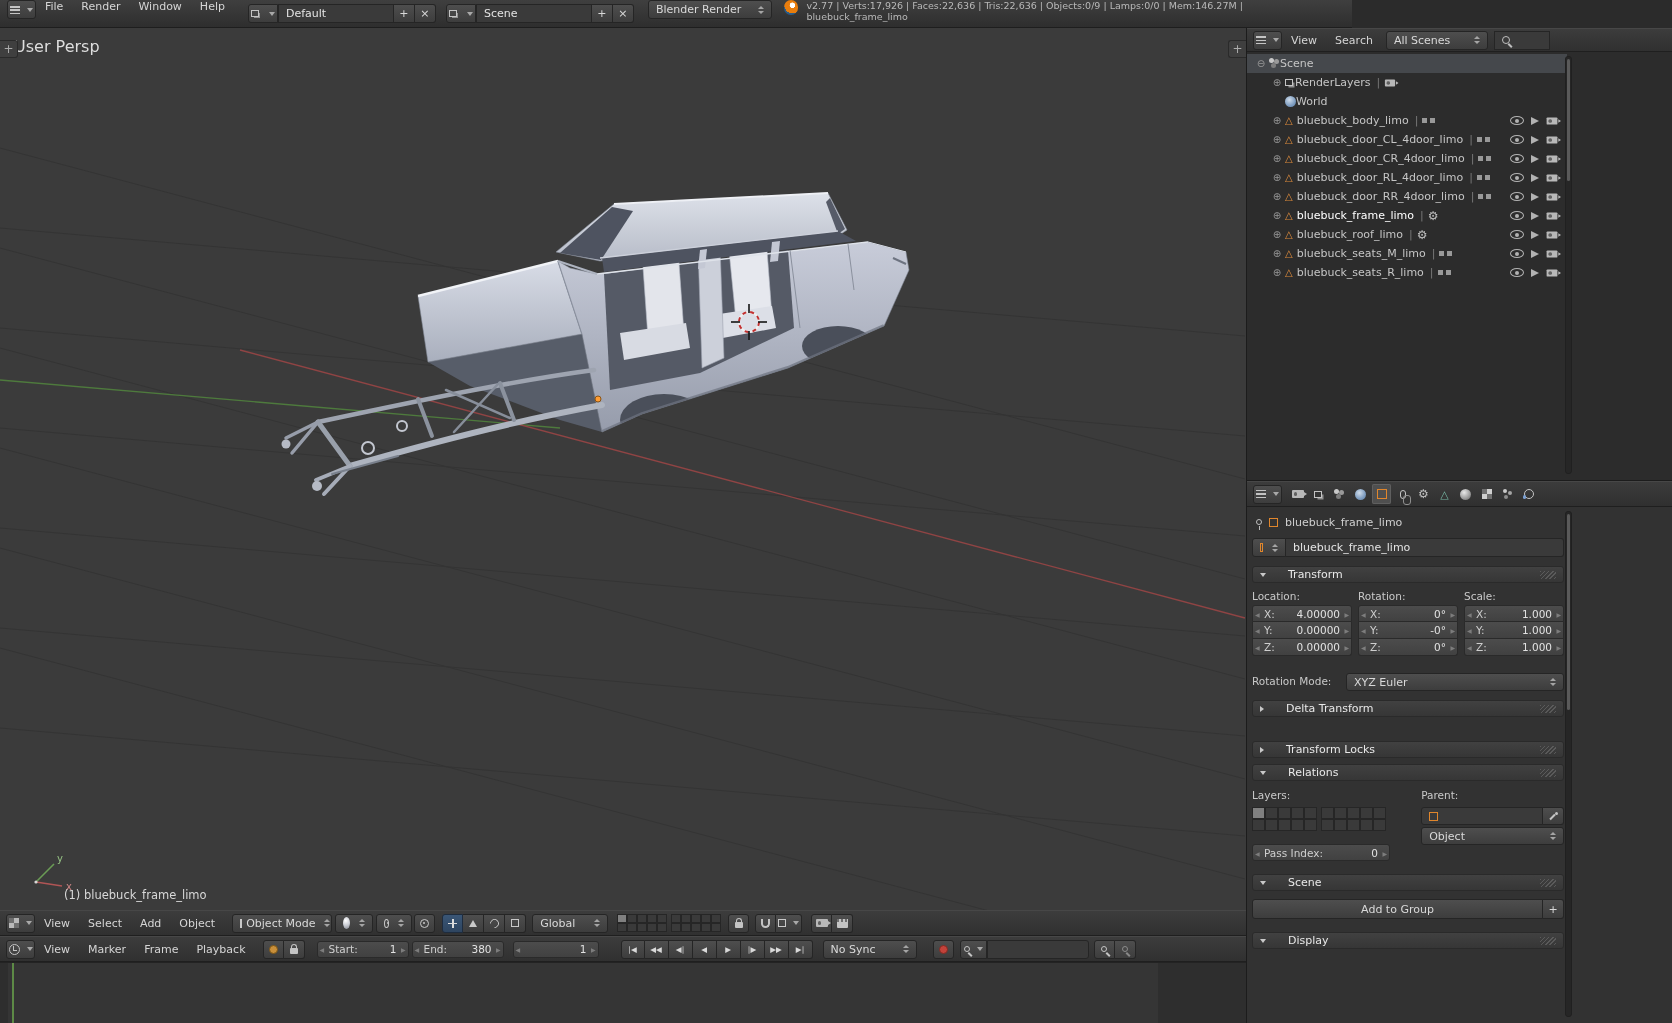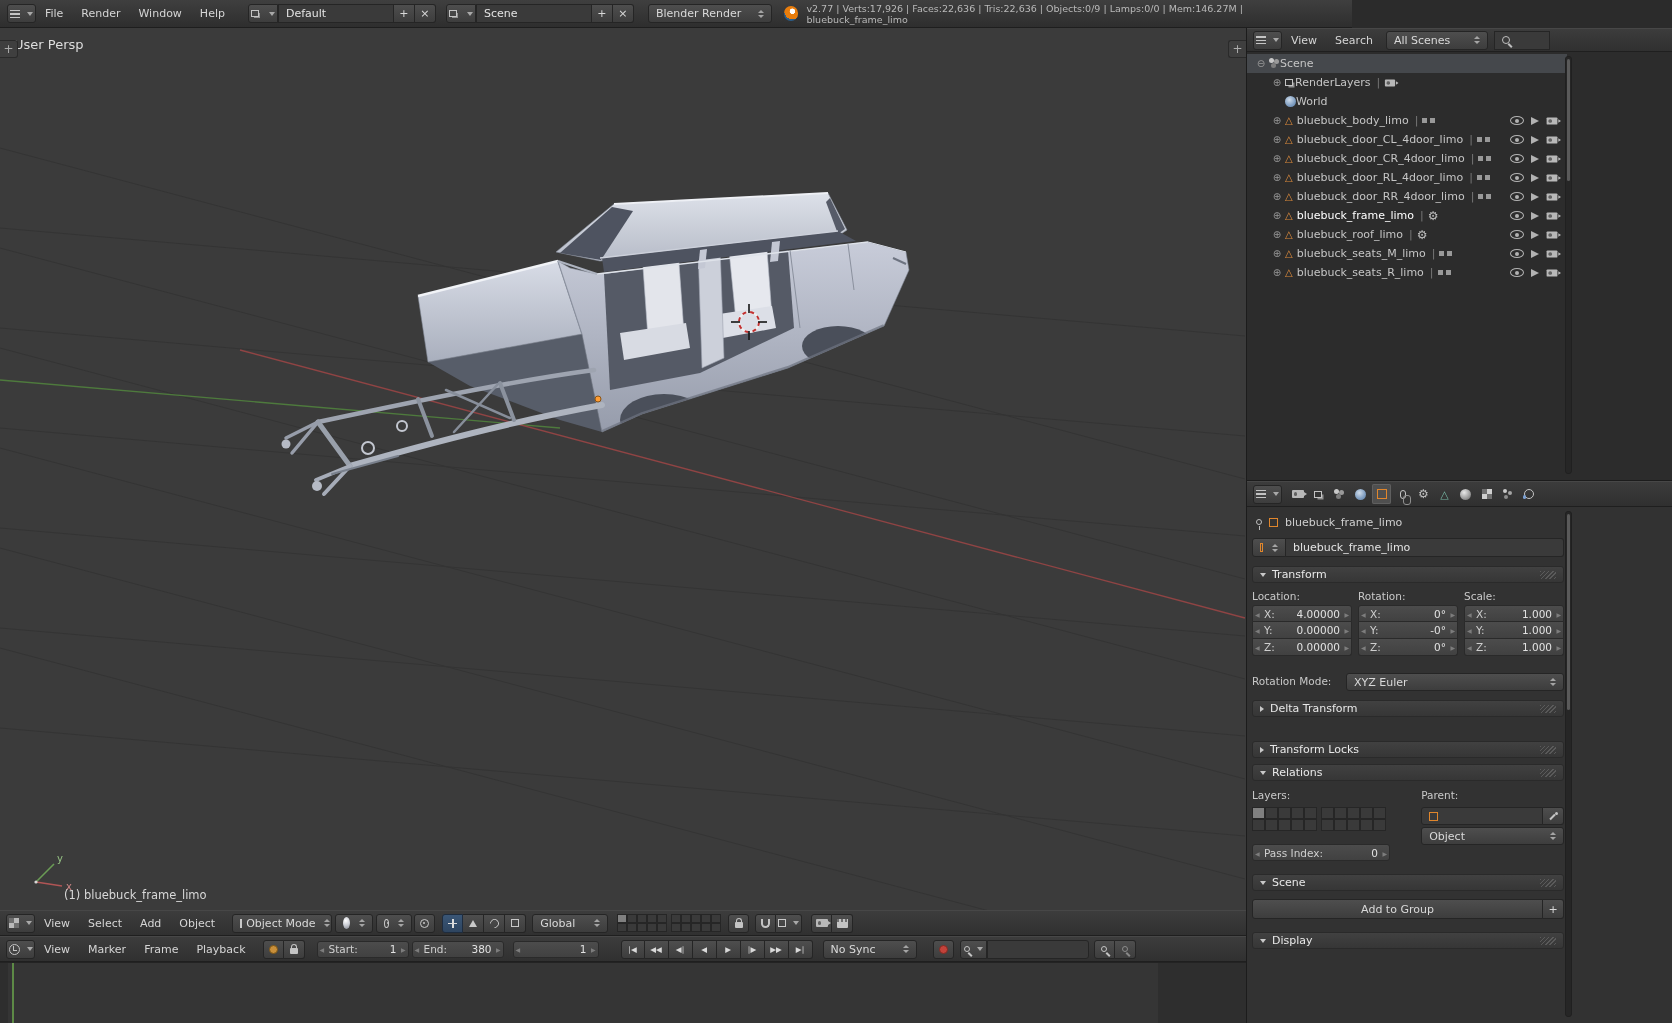--- a/index.html
+++ b/index.html
@@ -2,21 +2,21 @@
 <html><head>
 <meta charset="utf-8">
 <style>
 *{margin:0;padding:0;box-sizing:border-box}
 html,body{width:1672px;height:1023px;overflow:hidden}
 body{position:relative;background:#2b2b2b;font-family:"DejaVu Sans","Liberation Sans",sans-serif;font-size:11px;color:#d0d0d0;-webkit-font-smoothing:antialiased;user-select:none}
 .abs{position:absolute}
 .flex{display:flex;align-items:center}
 
 
-#top-header{left:0;top:0;width:1352px;height:28px;background:linear-gradient(#3f3f3f,#2e2e2e);border-bottom:1px solid #1e1e1e;padding:0 7px;display:flex;align-items:center;z-index:6}
+#top-header{left:0;top:0;width:1352px;height:28px;background:linear-gradient(#3f3f3f,#2e2e2e);border-bottom:1px solid #1e1e1e;padding:0 7px;display:flex;z-index:6}
 #viewport{left:0;top:28px;width:1246px;height:882px;background:#3b3b3b;overflow:hidden}
 #v3d-header{left:0;top:910px;width:1246px;height:26px}
 #tl-header{left:0;top:936px;width:1246px;height:26px}
 #tl-body{left:0;top:962px;width:1246px;height:61px;background:#2e2e2e;border-top:1px solid #232323;overflow:hidden}
 #outliner{left:1246px;top:28px;width:426px;height:452px;background:#2c2c2c;border-left:1px solid #1c1c1c}
 #properties{left:1246px;top:480px;width:426px;height:543px;background:#323232;border-left:1px solid #1c1c1c;border-top:1px solid #1c1c1c;overflow:hidden}
 .ed-header{display:flex;align-items:center;background:linear-gradient(#3c3c3c,#303030);border-top:1px solid #474747;border-bottom:1px solid #1f1f1f;padding:0 6px}
 
 
 .menu{padding:0 9px;color:#d5d5d5;white-space:nowrap}
@@ -34,21 +34,21 @@
 .updown .u{border-bottom:3.5px solid #a5a5a5}
 .updown .dn{border-top:3.5px solid #a5a5a5}
 .nf{position:relative;display:flex;align-items:center;height:17px;padding:0 11px;background:linear-gradient(#4c4c4c,#414141);border:1px solid #2a2a2a;color:#e2e2e2;font-size:10.5px}
 .nf .lab{color:#cfcfcf}
 .nf .val{margin-left:auto}
 .nf .chL,.nf .chR{position:absolute;top:50%;transform:translateY(-50%);font-size:6px;color:#9b9b9b;opacity:.65}
 .nf .chL{left:2px}.nf .chR{right:2px}
 .stack>.nf+.nf{border-top:none}
 .stack>.nf:first-child{border-radius:3px 3px 0 0}
 .stack>.nf:last-child{border-radius:0 0 3px 3px}
-.phead{display:flex;align-items:center;gap:6px;height:17px;background:linear-gradient(#414141,#363636);border:1px solid #2a2a2a;border-radius:3px;padding:0 7px;color:#e8e8e8}
+.phead{display:flex;align-items:center;gap:22px;height:17px;background:linear-gradient(#414141,#363636);border:1px solid #2a2a2a;border-radius:3px;padding:0 7px;color:#e8e8e8}
 .tri-d{width:0;height:0;border-left:3.5px solid transparent;border-right:3.5px solid transparent;border-top:4.5px solid #c9c9c9}
 .tri-r{width:0;height:0;border-top:3.5px solid transparent;border-bottom:3.5px solid transparent;border-left:4.5px solid #c9c9c9}
 .grip{margin-left:auto;width:16px;height:8px;background:repeating-linear-gradient(135deg,#808080 0 1px,transparent 1px 3px);opacity:.45}
 .collab{font-size:10.5px;color:#c9c9c9;height:15px}
 .pressed{background:linear-gradient(#3a5676,#2e4burl) }
 .pressed{background:linear-gradient(#3a5676,#2e4560)!important;border-color:#1e2c3e!important}
 .scroll-v{position:absolute;width:7px;background:#262626;border:1px solid #202020;border-radius:3px}
 .scroll-v .thumb{position:absolute;left:1px;width:3px;background:#5a5a5a;border-radius:2px}
 
 
@@ -99,21 +99,21 @@
 .ic-orbit{width:10px;height:10px;border:1.5px solid #c4c4c4;border-radius:50%;position:relative}
 .ic-orbit::after{content:"";position:absolute;left:-2px;top:5px;width:3.5px;height:3.5px;border-radius:50%;background:#7aa0d4}
 .ic-pin{width:6px;height:6px;border-radius:50%;border:1.5px solid #bdbdbd;position:relative}
 .ic-pin::after{content:"";position:absolute;left:1.5px;top:5.5px;width:1.5px;height:4px;background:#bdbdbd}
 .ic-dropper{width:11px;height:11px;position:relative}
 .ic-dropper::before{content:"";position:absolute;left:1px;top:5px;width:7px;height:2px;background:#c4c4c4;transform:rotate(-45deg)}
 .ic-dropper::after{content:"";position:absolute;left:7px;top:1px;width:3px;height:3px;border-radius:50%;background:#c4c4c4}
 .blender-logo{width:15px;height:15px;border-radius:50%;background:radial-gradient(circle at 60% 35%,#ffffff 0 2.5px,#e87d0d 3px 62%,#2a5d8a 63%)}
 
 
-.vp-label{position:absolute;left:14px;top:9px;color:#dedede;font-size:13px}
+.vp-label{position:absolute;left:14px;top:9px;color:#dedede;font-size:16px}
 .vp-obj{position:absolute;left:64px;top:860px;color:#d8d8d8;font-size:11.5px}
 .plus-tab{position:absolute;width:18px;height:18px;background:#3f3f3f;border:1px solid #2a2a2a;color:#ababab;font-size:12px;text-align:center;line-height:16px}
 .plus-tab.l{left:0;top:12px;border-left:none;border-radius:0 3px 3px 0}
 .plus-tab.r{right:0;top:12px;border-right:none;border-radius:3px 0 0 3px}
 
 
 .ol-tree{position:absolute;left:0;top:26px;width:320px}
 .ol-row{position:relative;display:flex;align-items:center;height:19px;padding-left:24px;color:#c5c5c5;white-space:nowrap}
 .ol-row.scene-sel{background:#45484c}
 .ol-row .exp{color:#969696;font-size:10px;width:12px;text-align:center;margin-right:2px}

